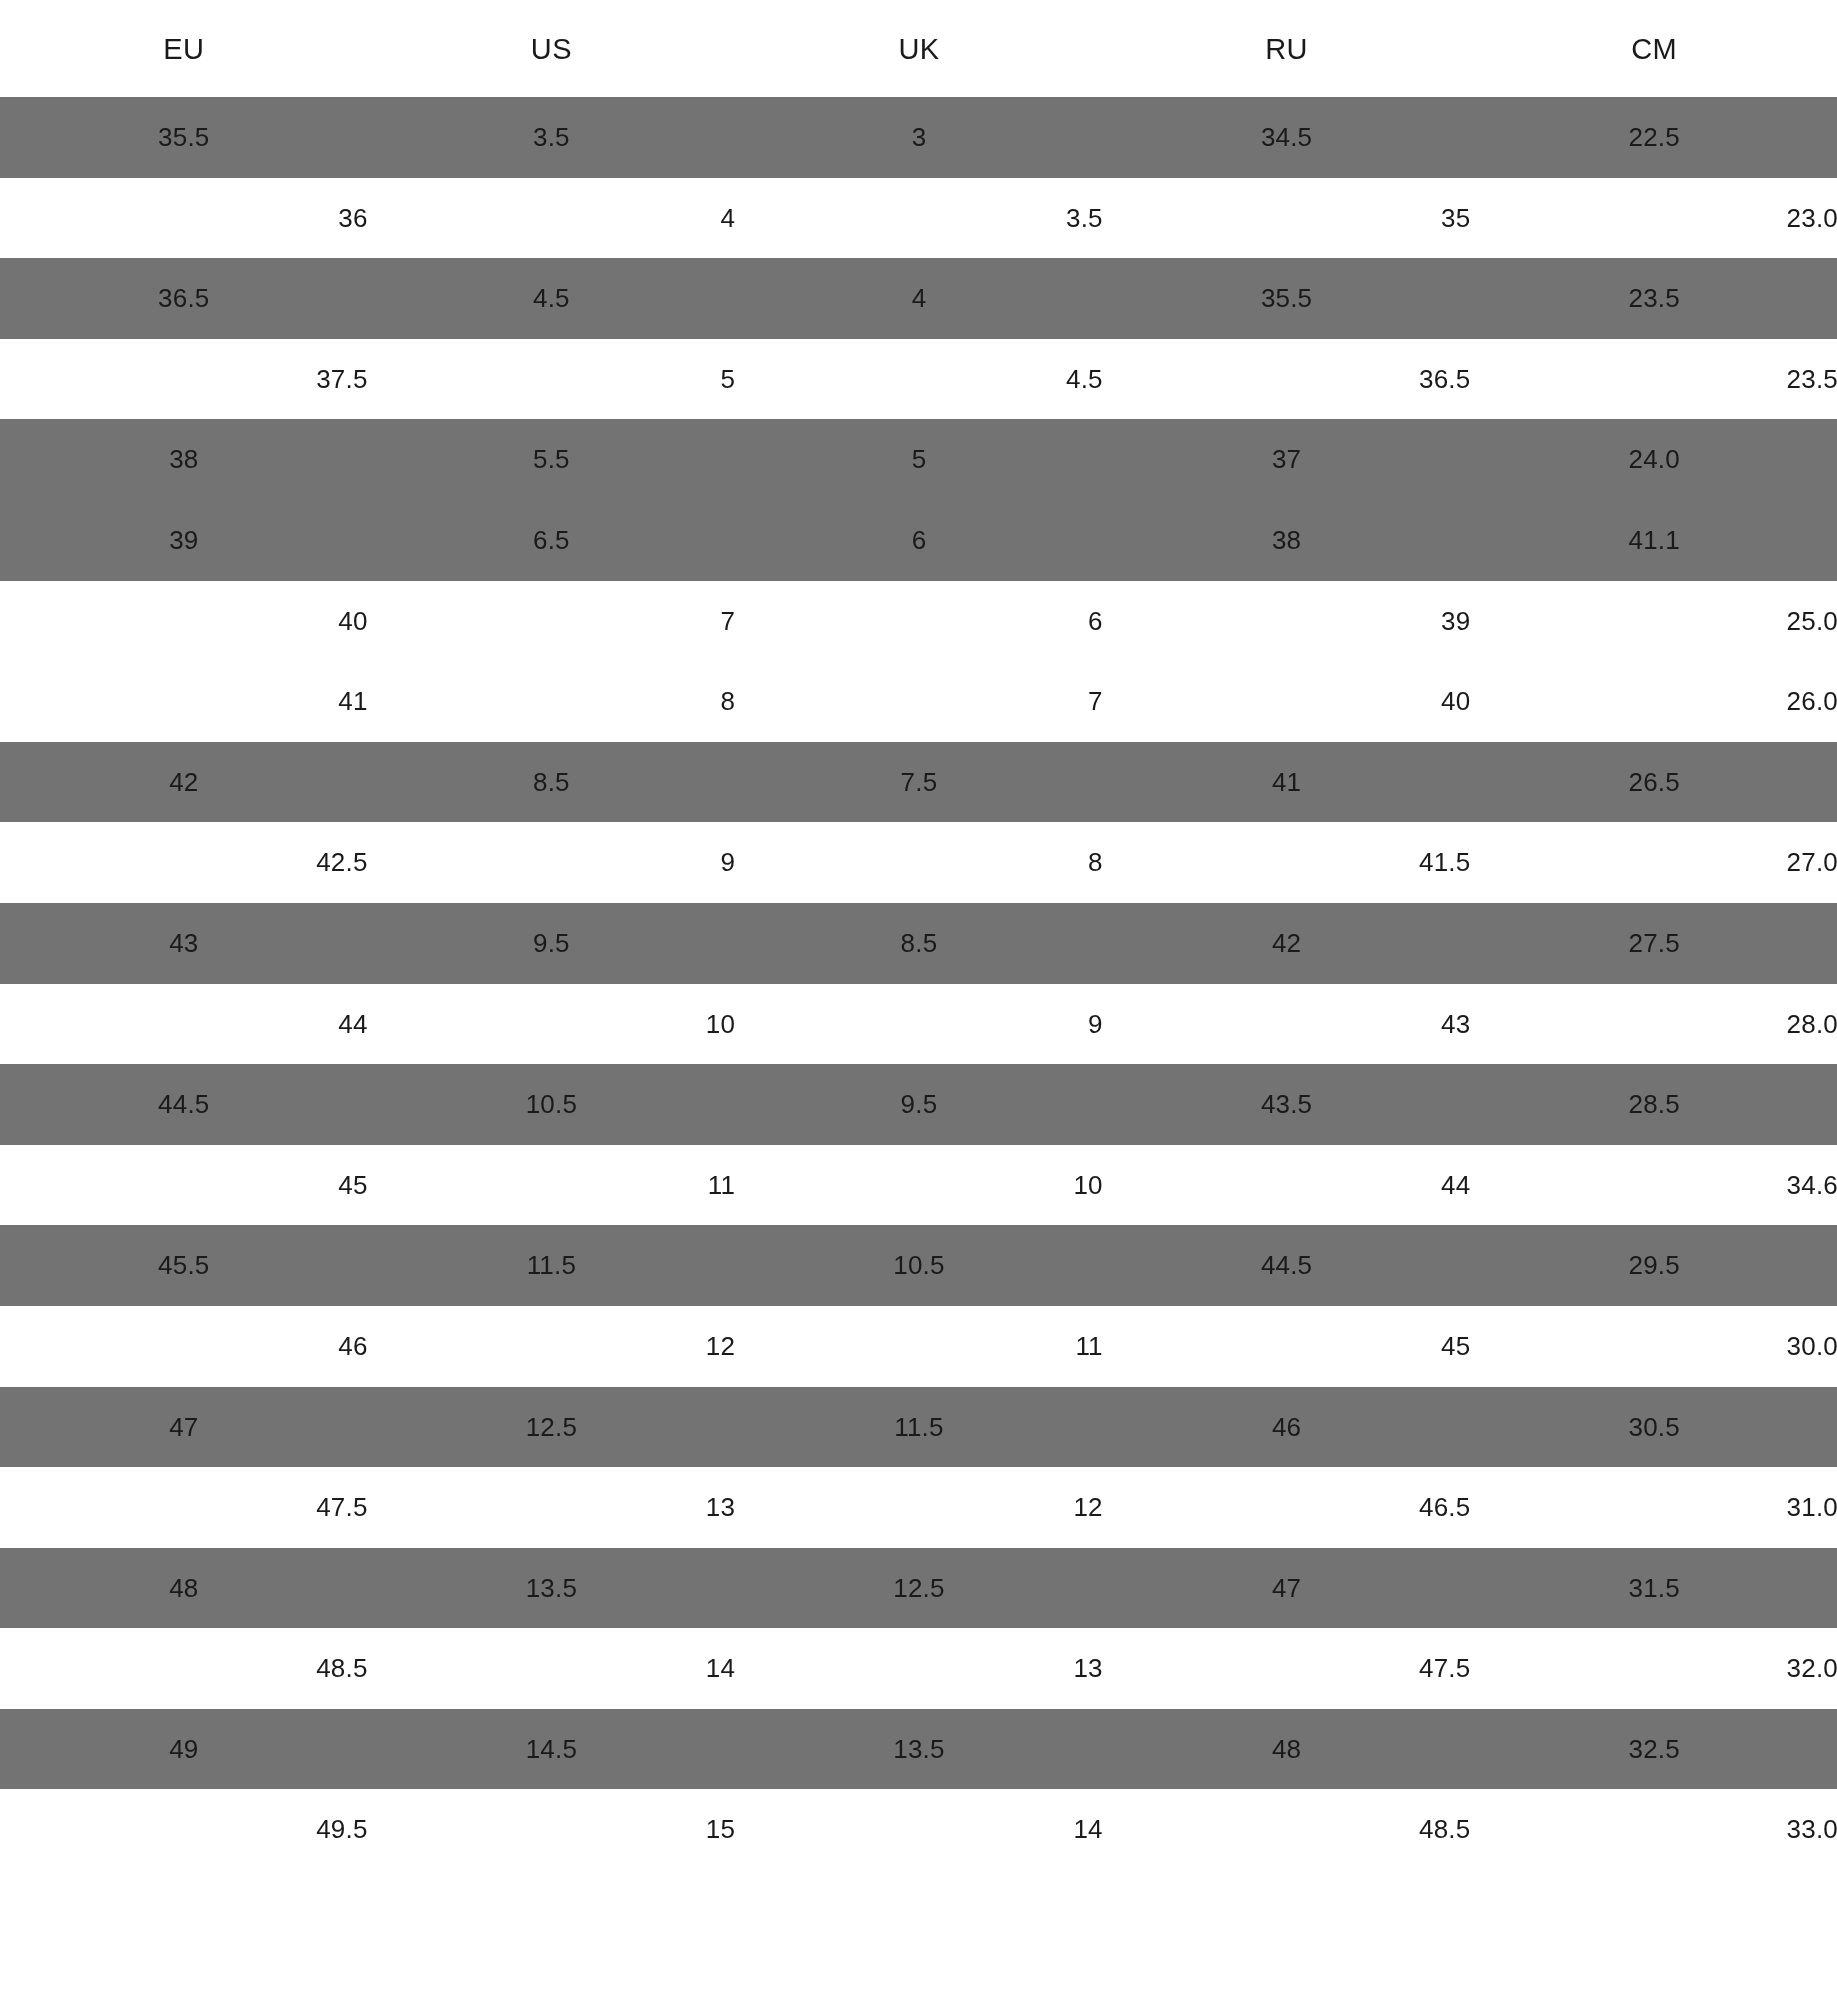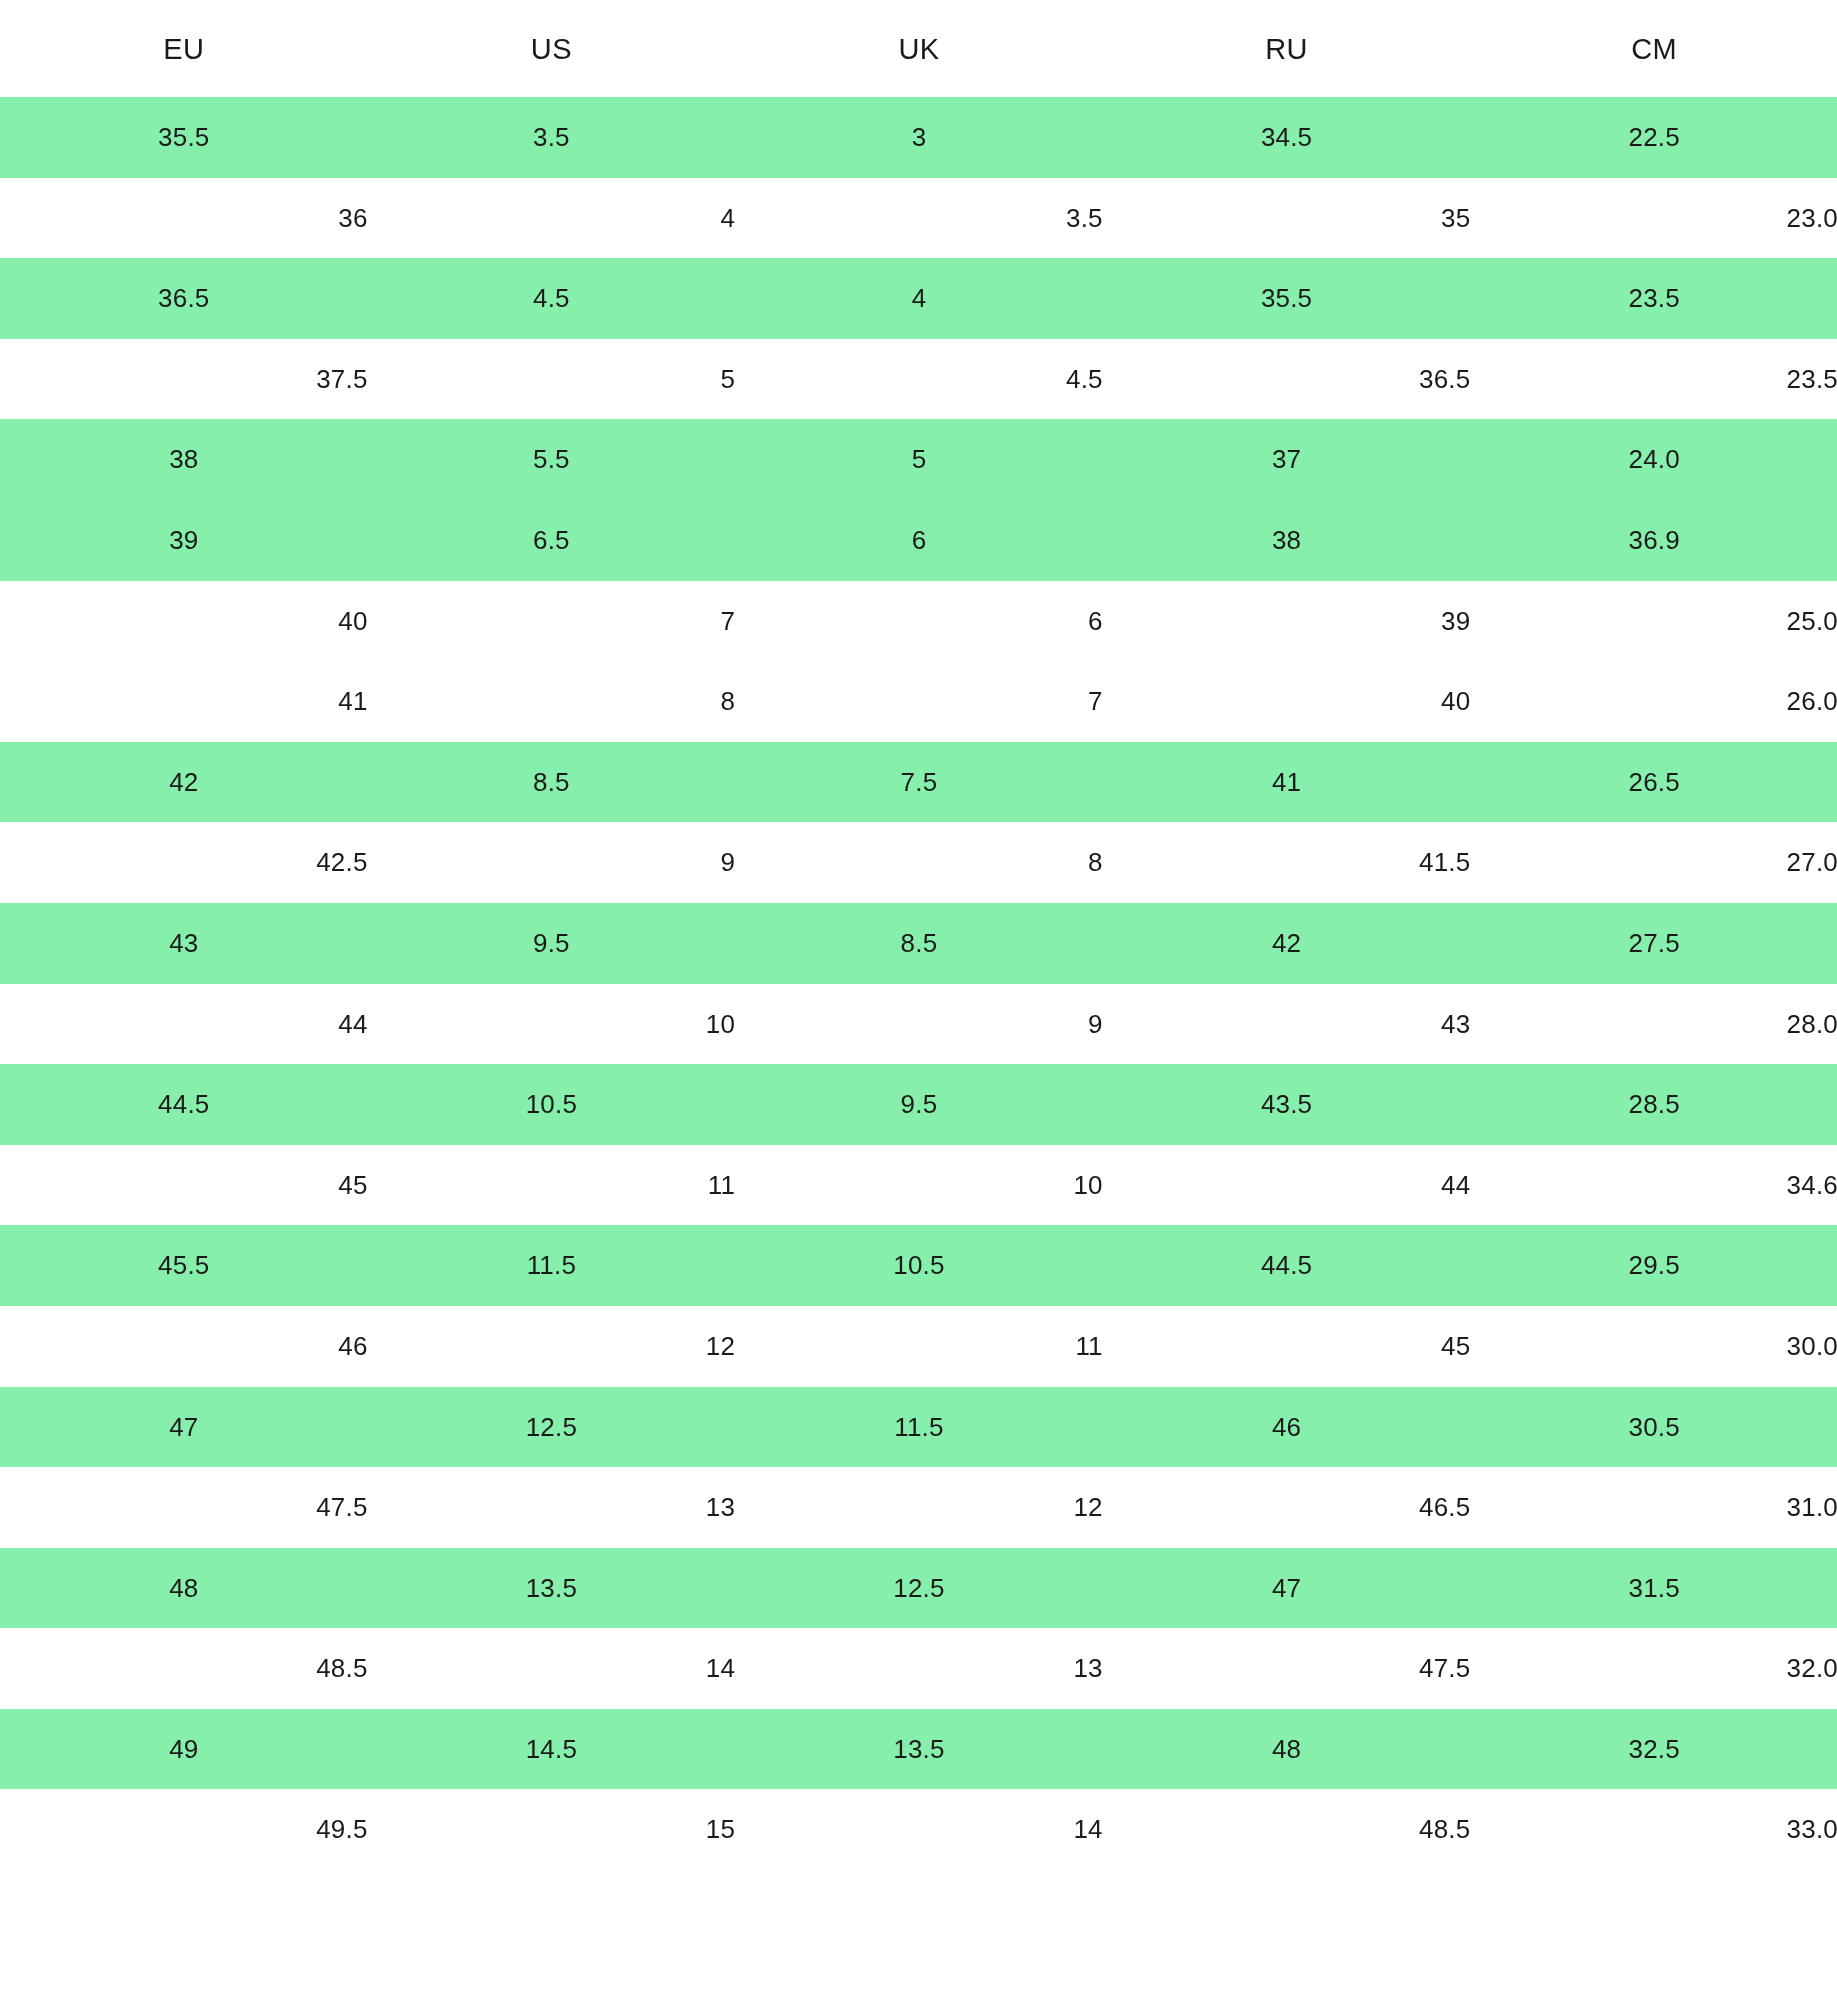--- a/index.html
+++ b/index.html
@@ -36,21 +36,21 @@
   .size-table tbody td {
     font-size: 26px;
     font-weight: 400;
     color: #1a1a1a;
     text-align: center;
     padding: 26px 0 26px 0;
     line-height: 1.1;
     letter-spacing: 0.2px;
   }
   .size-table tbody tr.odd td {
-    background: #86efac;
+    background: #737373;
   }
   .size-table tbody tr.even td {
     background: #ffffff;
     text-align: right;
   }
   
   .size-table thead th.th-eu, .size-table td.td-eu { padding-left: 0; }
 </style>
 </head>
 <body>
@@ -106,21 +106,21 @@
         <td class="td-us">5.5</td>
         <td class="td-uk">5</td>
         <td class="td-ru">37</td>
         <td class="td-cm">24.0</td>
       </tr>
       <tr class="odd">
         <td class="td-eu">39</td>
         <td class="td-us">6.5</td>
         <td class="td-uk">6</td>
         <td class="td-ru">38</td>
-        <td class="td-cm">36.9</td>
+        <td class="td-cm">41.1</td>
       </tr>
       <tr class="even">
         <td class="td-eu">40</td>
         <td class="td-us">7</td>
         <td class="td-uk">6</td>
         <td class="td-ru">39</td>
         <td class="td-cm">25.0</td>
       </tr>
       <tr class="even">
         <td class="td-eu">41</td>

